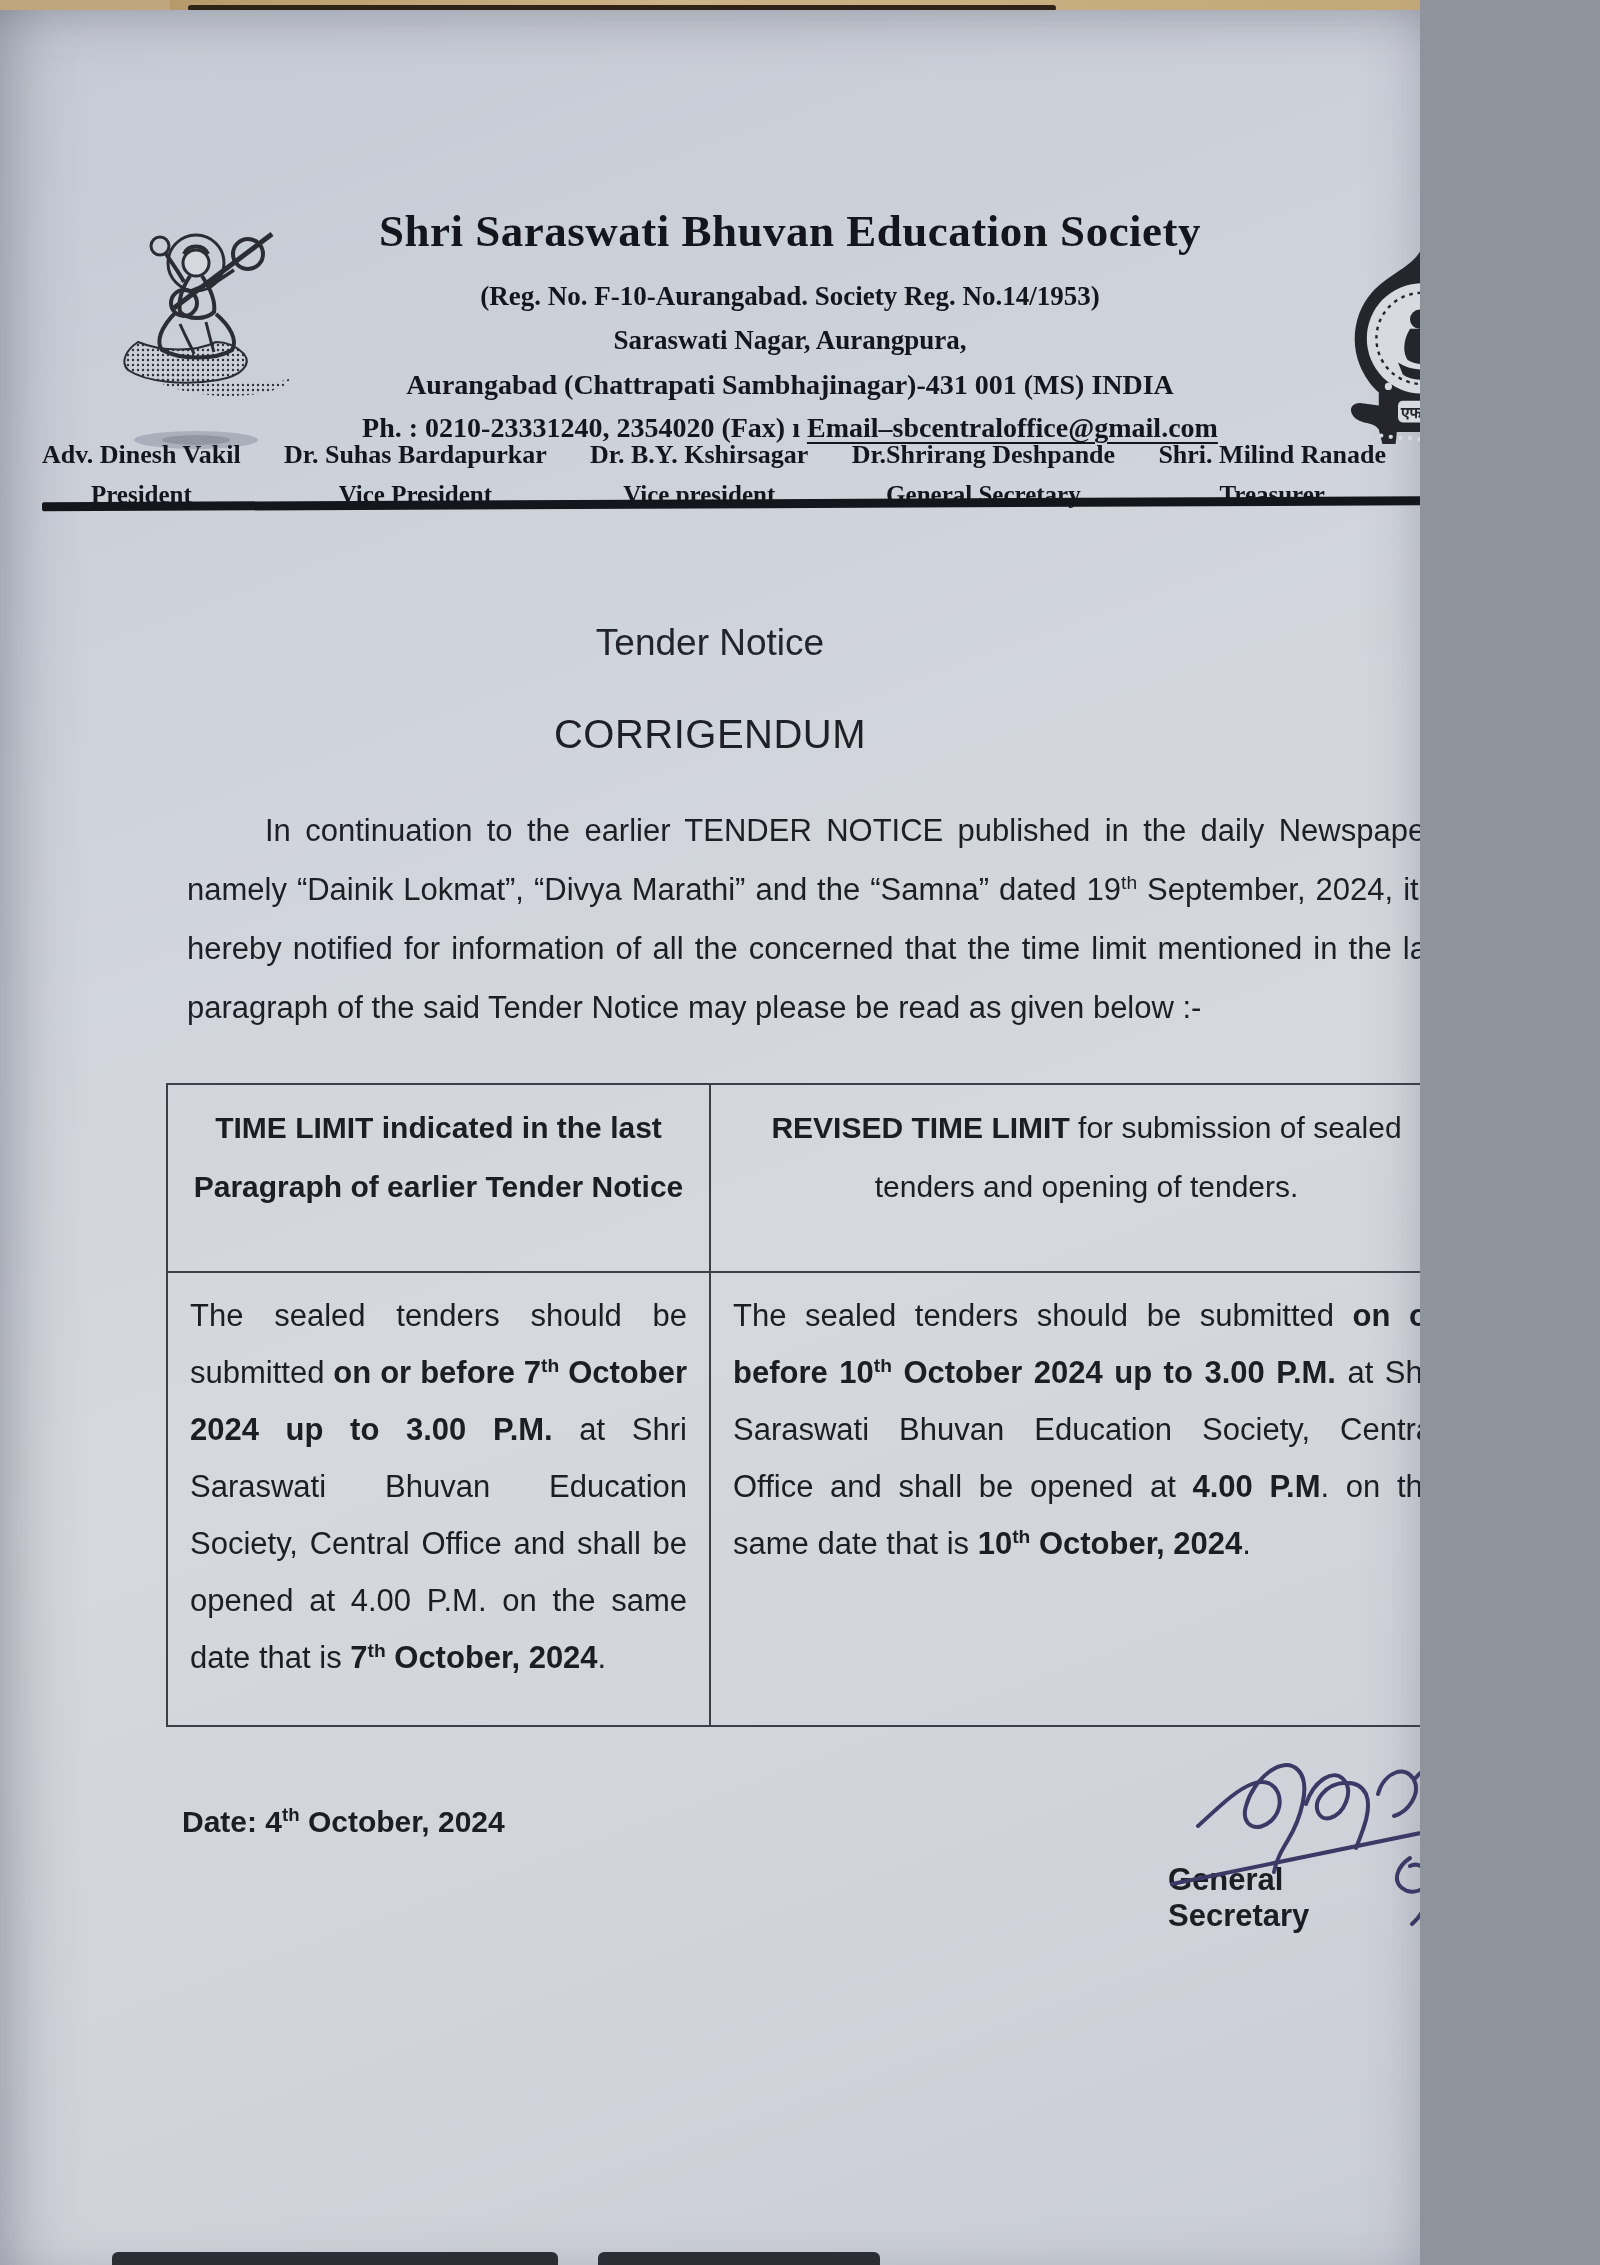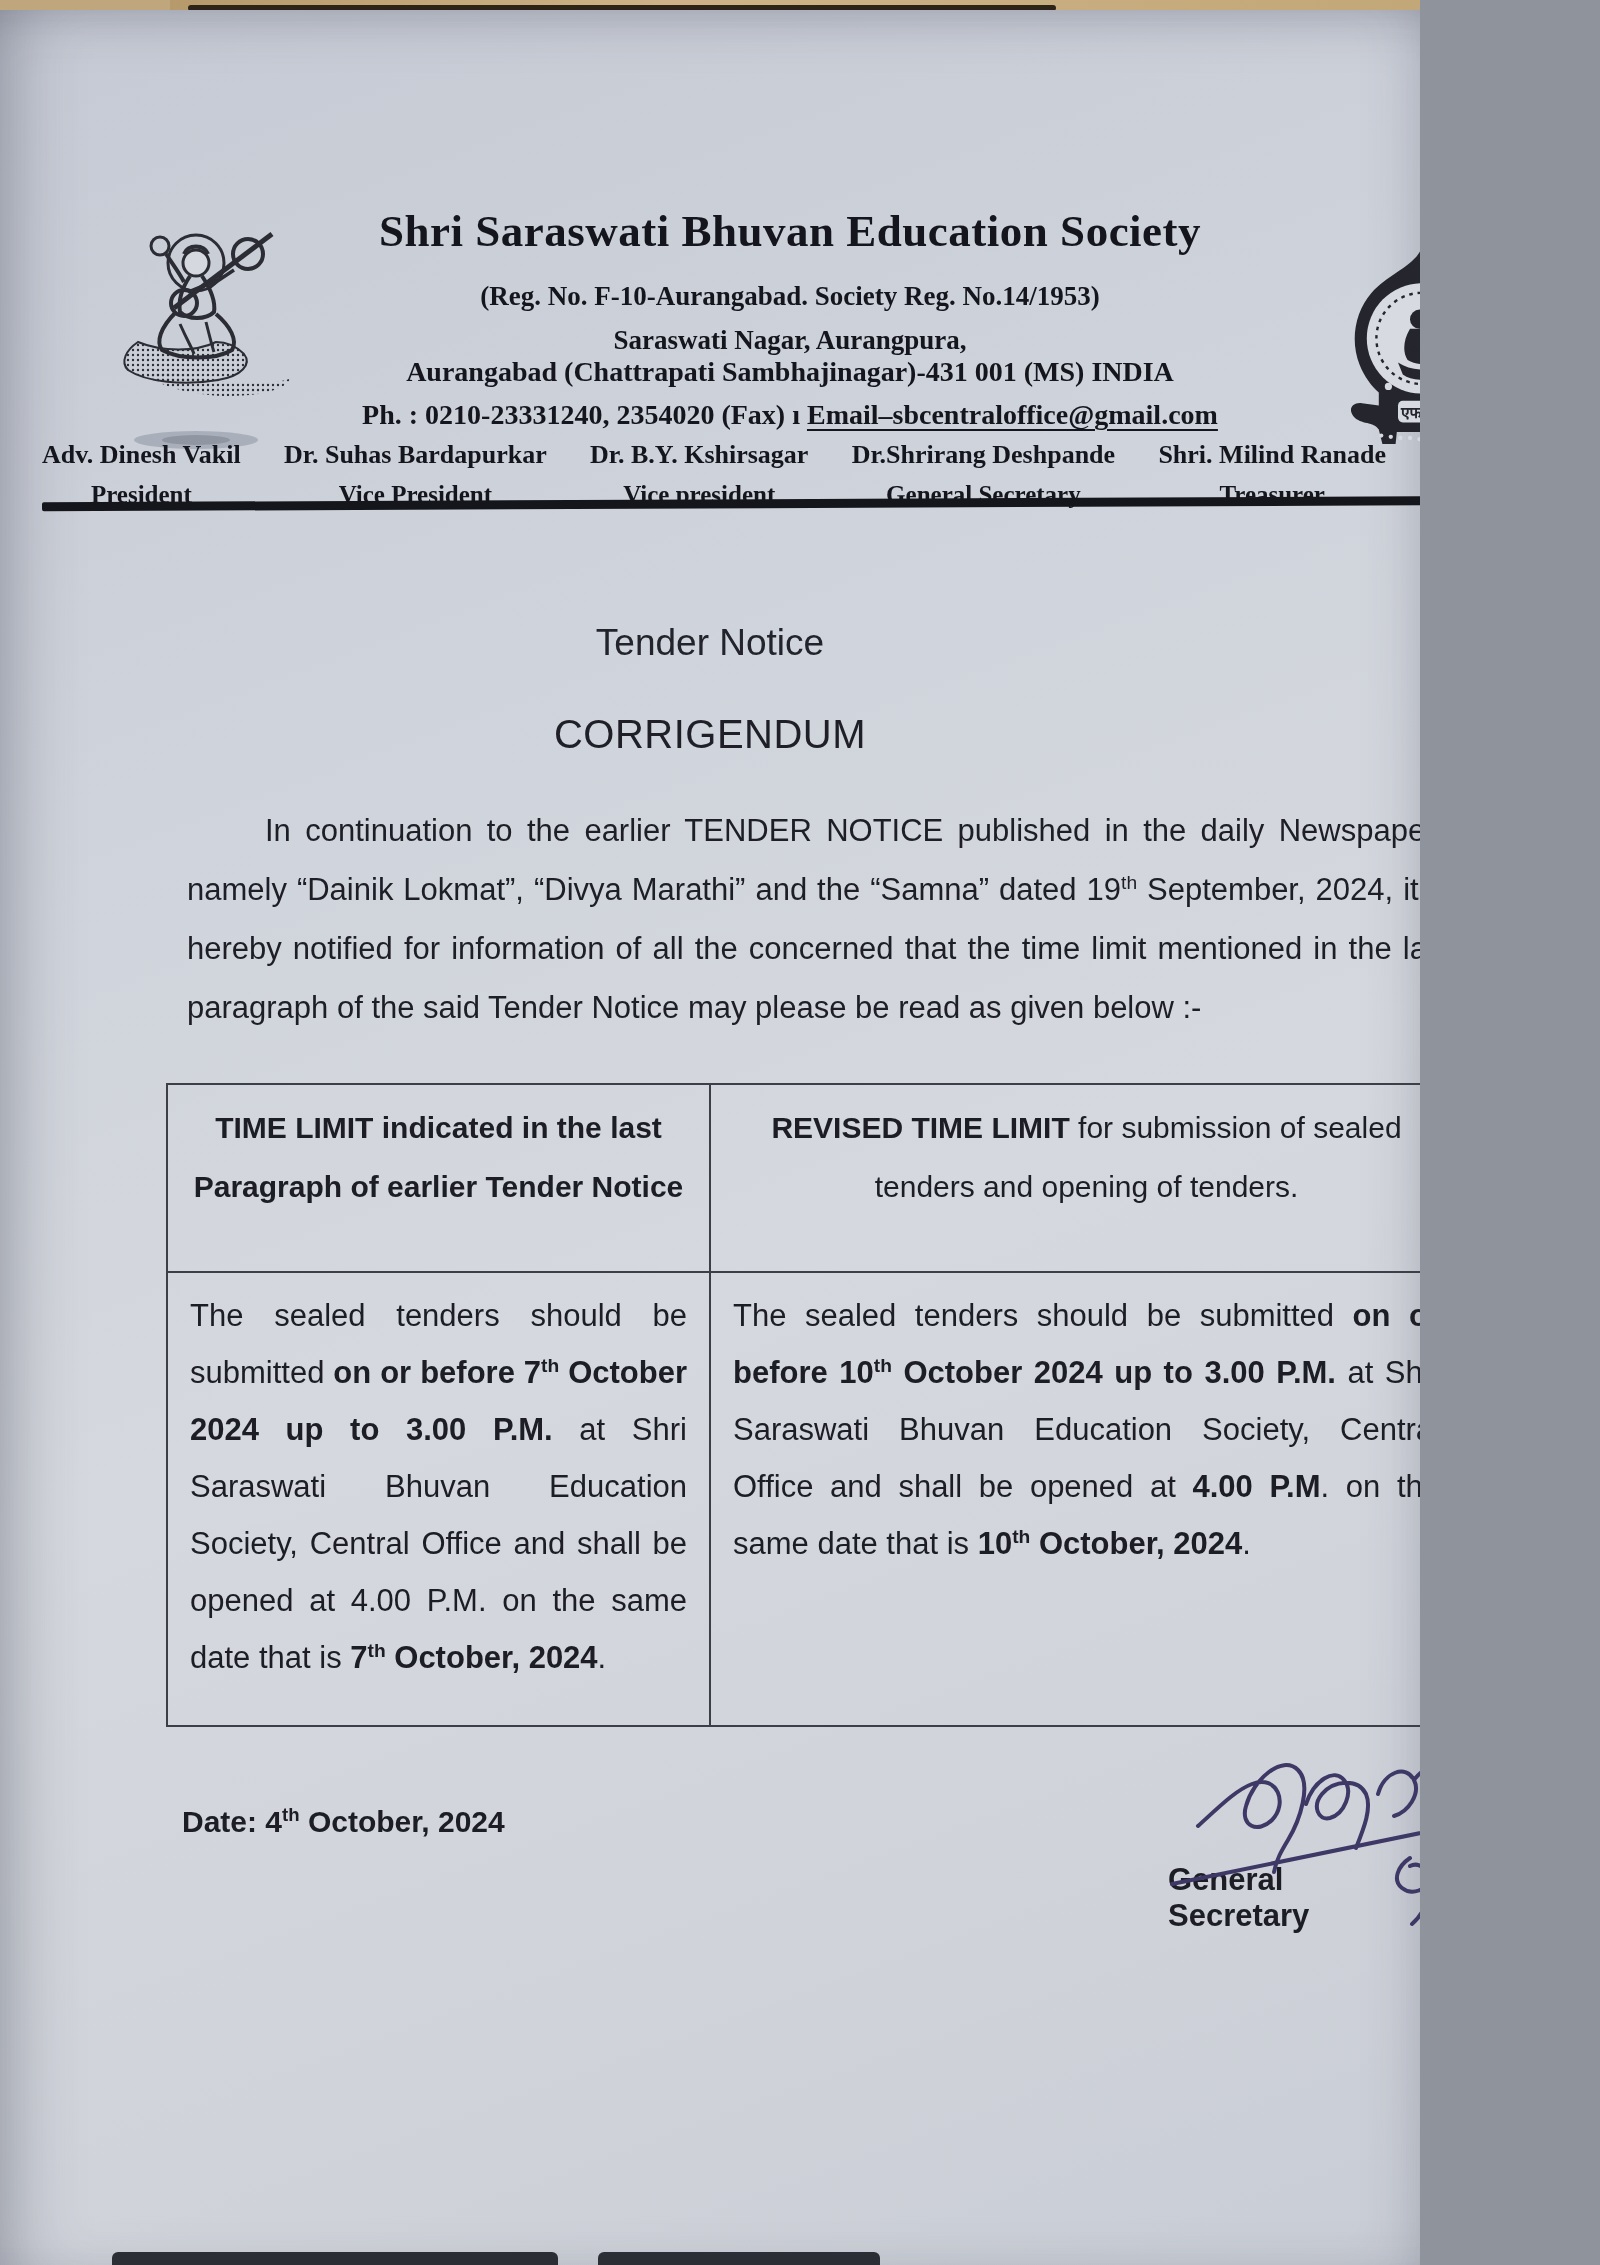--- a/index.html
+++ b/index.html
@@ -16,21 +16,21 @@
   }
   .tan-strip{position:absolute;left:170px;top:0;right:0;height:11px;background:linear-gradient(90deg,#b79a6b,#cdb387 40%,#c2a778);}
   .tan-dark-line{position:absolute;left:188px;top:5px;width:868px;height:6px;background:#2d2317;border-radius:3px;}
   .bottom-strip{position:absolute;bottom:0;height:13px;background:#2c2e36;border-radius:6px 6px 0 0;}
   .bottom-strip.a{left:112px;width:446px;}
   .bottom-strip.b{left:598px;width:282px;}
   .head-text{position:absolute;left:290px;top:198px;width:1000px;text-align:center;color:#15161d;}
   .society-name{font-family:"Liberation Serif",serif;font-weight:700;font-size:45px;line-height:1.05;margin:0;letter-spacing:.5px;}
   .reg-line{font-family:"Liberation Serif",serif;font-weight:700;font-size:27px;margin-top:26px;}
   .addr1{font-family:Liberation Serif, serif;font-weight:700;font-size:27px;margin-top:13px;}
-  .addr2{font-family:"Liberation Serif",serif;font-weight:700;font-size:28px;}
+  .addr2{font-family:"Liberation Serif",serif;font-weight:700;font-size:28px;margin-top:13px;}
   .phone-line{font-family:"Liberation Serif",serif;font-weight:700;font-size:28px;margin-top:11px;}
   .email{text-decoration:underline;text-underline-offset:5px;}
   .logo-left{position:absolute;left:76px;top:198px;width:238px;height:268px;}
   .emblem-right{position:absolute;left:1298px;top:230px;width:248px;height:228px;}
 
   .officers{position:absolute;left:42px;right:34px;top:430px;display:flex;justify-content:space-between;color:#15161d;}
   .officer{text-align:center;}
   .officer .name{font-family:"Liberation Serif",serif;font-weight:700;font-size:26px;}
   .officer .title{font-family:"Liberation Serif",serif;font-weight:700;font-size:25px;margin-top:11px;}
   .rule{position:absolute;left:42px;top:489px;width:1515px;height:9px;background:#15161c;transform:rotate(-.25deg);border-radius:2px;}

